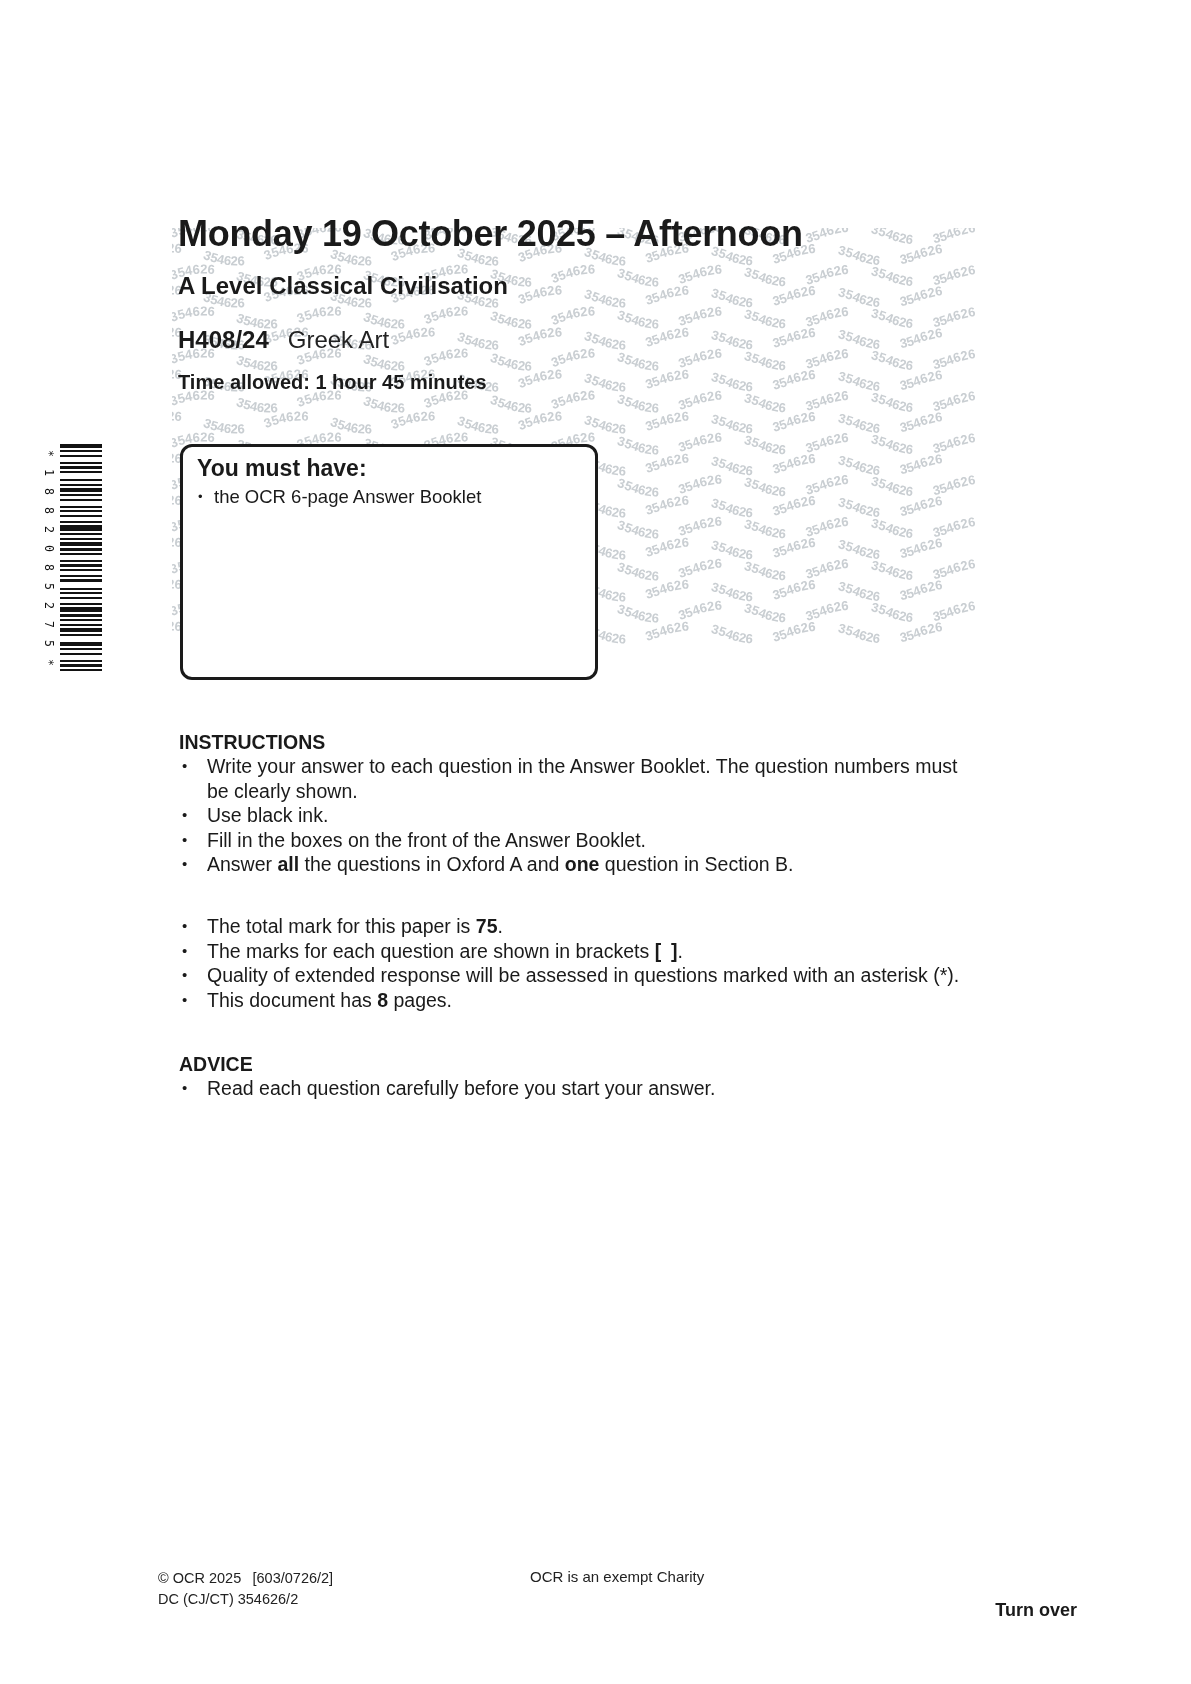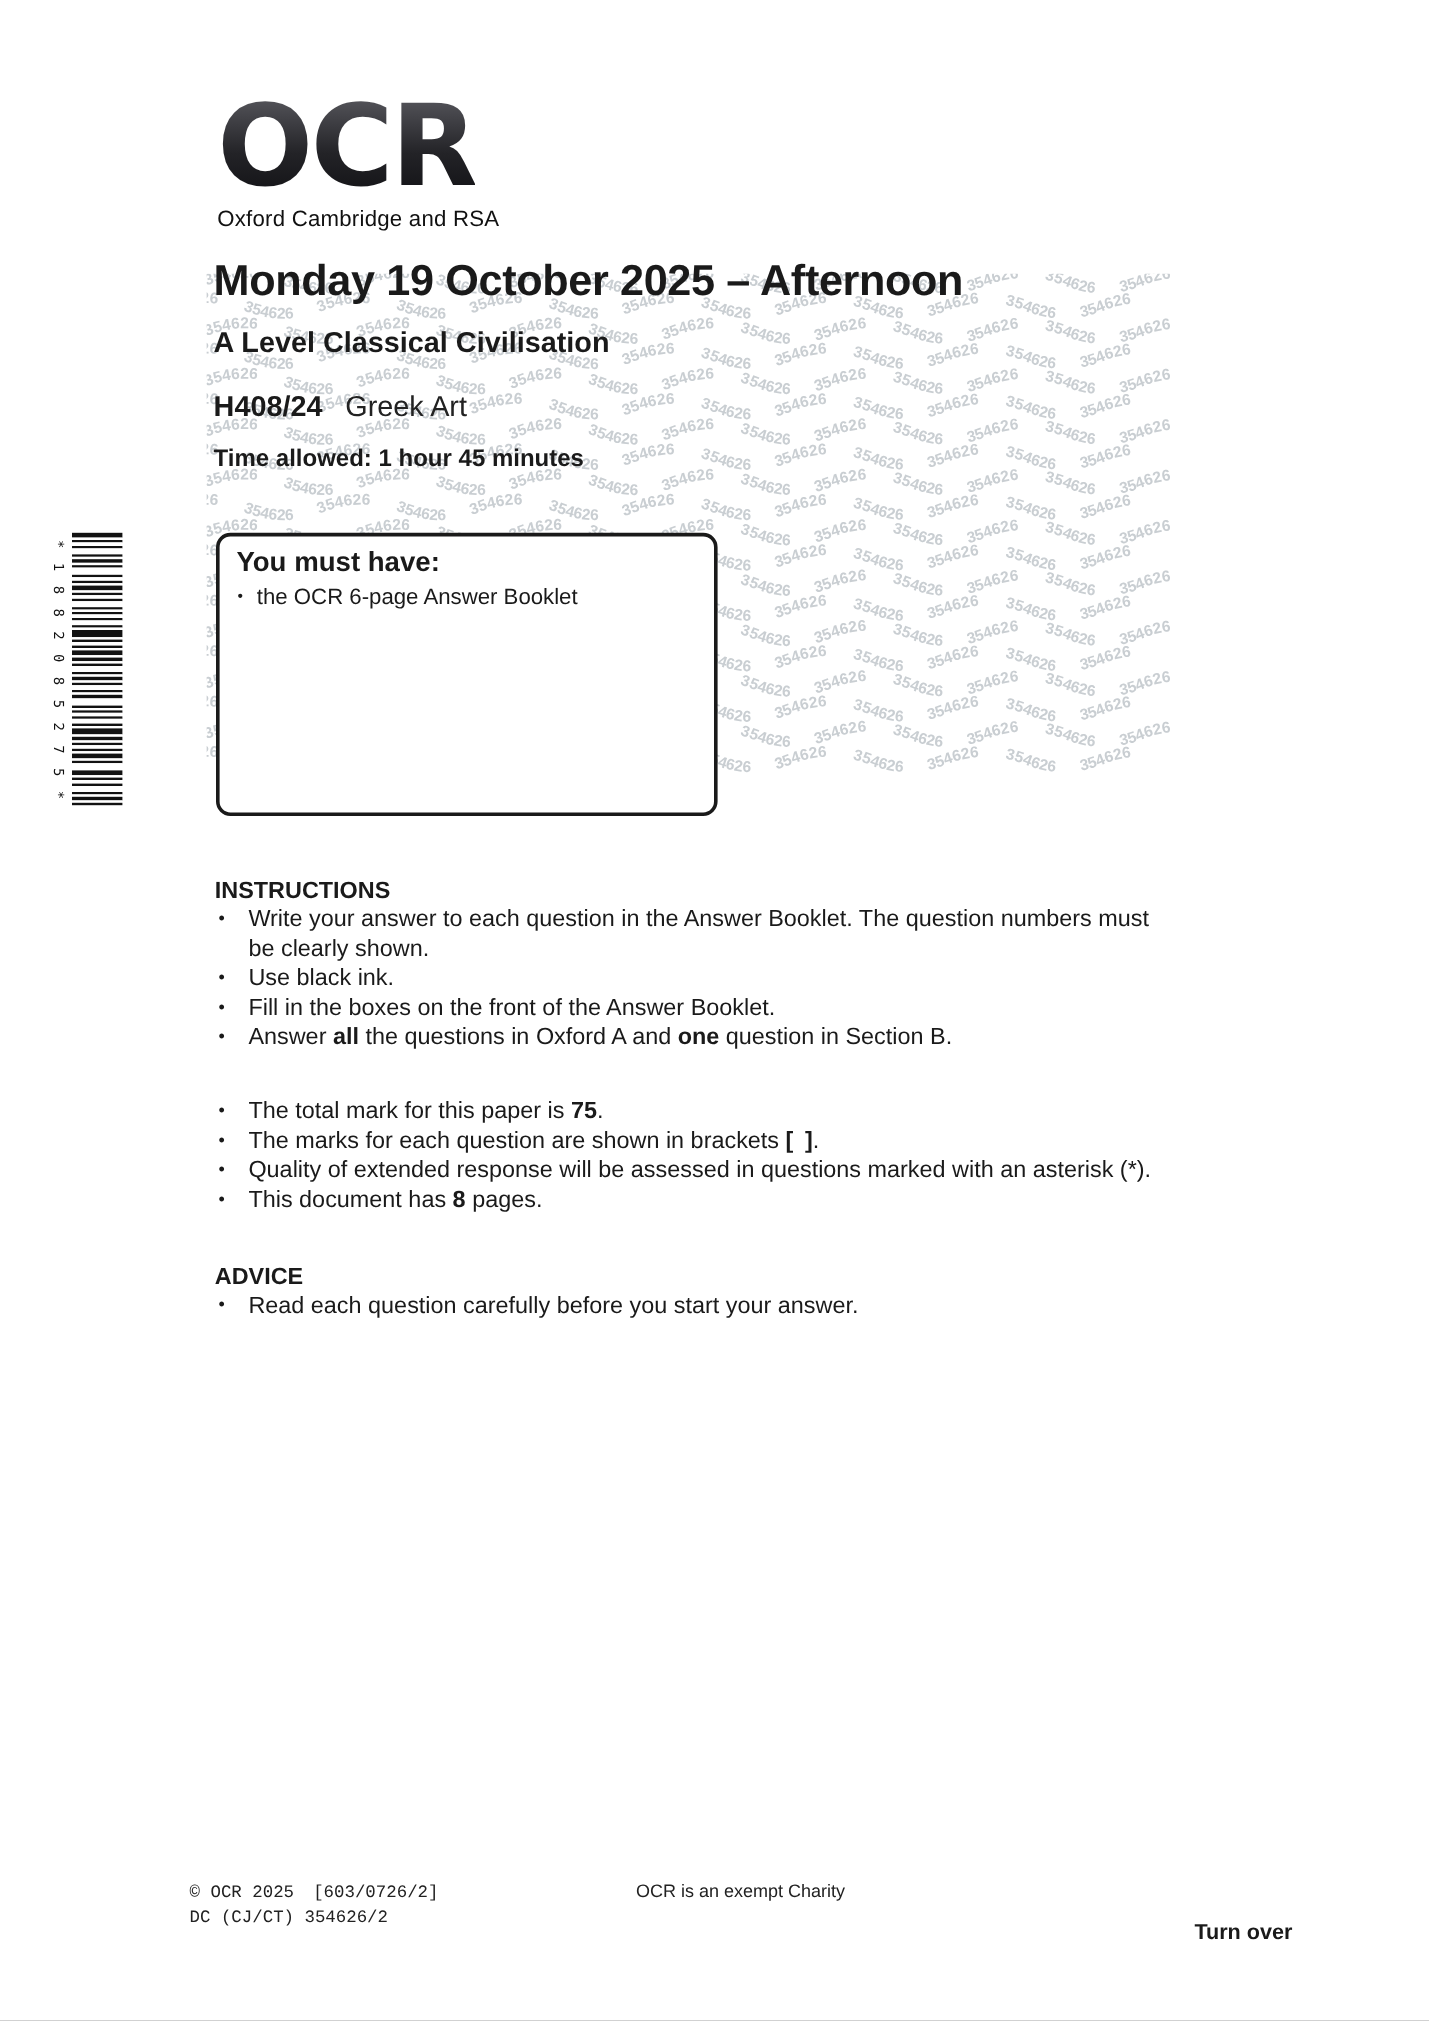--- a/index.html
+++ b/index.html
@@ -43,21 +43,21 @@
   .bc-bars div{width:100%;}
   
   .content{position:absolute;left:179px;top:730px;width:868px;z-index:2;}
   .section h3{margin:0;font-size:19.5px;font-weight:bold;line-height:24.4px;}
   .section ul{list-style:none;margin:0;padding:0;}
   .section li{position:relative;padding-left:28px;font-size:19.5px;line-height:24.4px;}
   .section li::before{content:"•";position:absolute;left:3px;top:0;font-size:15px;}
   .section + .section{margin-top:38px;}
   .section:nth-child(3){margin-top:40px;}
   
-  .foot-left{position:absolute;left:158px;top:1568px;font-size:14.5px;line-height:20.5px;color:#222;z-index:2;font-family:Liberation Mono, monospace;}
+  .foot-left{position:absolute;left:158px;top:1568px;font-size:14.5px;line-height:20.5px;color:#222;z-index:2;}
   .foot-charity{position:absolute;left:530px;top:1568px;font-size:15px;color:#222;z-index:2;}
   .foot-turn{position:absolute;right:114px;top:1588px;font-size:18px;font-weight:bold;z-index:2;margin-top:12px;}
 </style>
 </head>
 <body>
 
 <div class="page">
 
   <div class="watermark" id="watermark"><svg width="845" height="428" xmlns="http://www.w3.org/2000/svg">
         <defs>
@@ -78,24 +78,20 @@
         <text transform="translate(0,252)"><textPath href="#wv">354626 354626 354626 354626 354626 354626 354626 354626 354626 354626 354626 354626 354626 </textPath></text>
         <text transform="translate(-33,273)"><textPath href="#wv">354626 354626 354626 354626 354626 354626 354626 354626 354626 354626 354626 354626 354626 </textPath></text>
         <text transform="translate(0,294)"><textPath href="#wv">354626 354626 354626 354626 354626 354626 354626 354626 354626 354626 354626 354626 354626 </textPath></text>
         <text transform="translate(-33,315)"><textPath href="#wv">354626 354626 354626 354626 354626 354626 354626 354626 354626 354626 354626 354626 354626 </textPath></text>
         <text transform="translate(0,336)"><textPath href="#wv">354626 354626 354626 354626 354626 354626 354626 354626 354626 354626 354626 354626 354626 </textPath></text>
         <text transform="translate(-33,357)"><textPath href="#wv">354626 354626 354626 354626 354626 354626 354626 354626 354626 354626 354626 354626 354626 </textPath></text>
         <text transform="translate(0,378)"><textPath href="#wv">354626 354626 354626 354626 354626 354626 354626 354626 354626 354626 354626 354626 354626 </textPath></text>
         <text transform="translate(-33,399)"><textPath href="#wv">354626 354626 354626 354626 354626 354626 354626 354626 354626 354626 354626 354626 354626 </textPath></text>
       </svg></div>
 
-  <div class="logo">
-    <span class="logo-ocr">OCR</span>
-    <div class="logo-tag">Oxford Cambridge and RSA</div>
-  </div>
 
   <div class="barcode">
     <div class="bc-text" id="bcText">
         <div class="bc-char">*</div>
         <div class="bc-char">1</div>
         <div class="bc-char">8</div>
         <div class="bc-char">8</div>
         <div class="bc-char">2</div>
         <div class="bc-char">0</div>
         <div class="bc-char">8</div>

